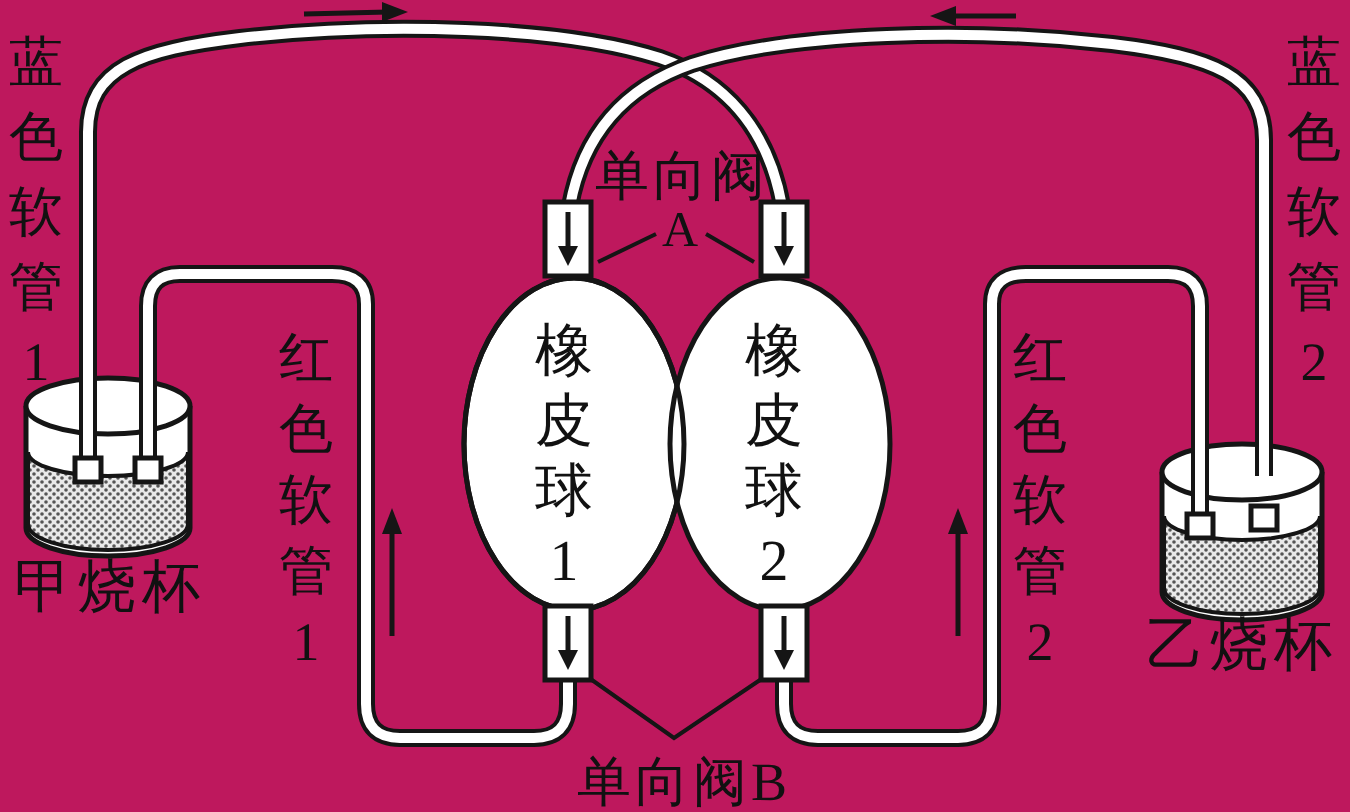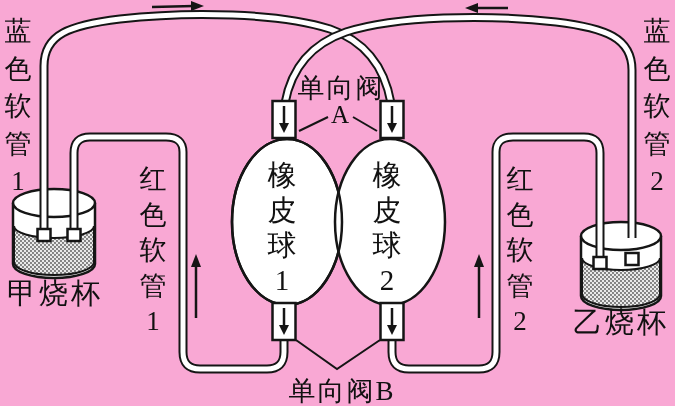--- a/index.html
+++ b/index.html
@@ -1,16 +1,16 @@
 <!DOCTYPE html>
 <html><head>
 <meta charset="utf-8">
 <style>
   html,body{margin:0;padding:0;background:#ffffff;}
-  .stage{width:675px;height:406px;position:relative;background:#f9a8d4;overflow:hidden;}
+  .stage{width:675px;height:406px;position:relative;background:#be185d;overflow:hidden;}
   svg{display:block;}
   text{font-family:"Liberation Serif","DejaVu Serif",serif;fill:#111;}
   .lbl{font-size:27px;letter-spacing:2px;}
   .lbl-big{font-size:29px;letter-spacing:3px;}
   .letter{font-size:25px;}
   .tube-outer{fill:none;stroke:#151515;stroke-width:9;stroke-linecap:butt;}
   .tube-inner{fill:none;stroke:#ffffff;stroke-width:5;stroke-linecap:butt;}
   .outline{fill:#ffffff;stroke:#151515;stroke-width:2.5;}
   .thinline{fill:none;stroke:#151515;stroke-width:2;}
   .arrowline{stroke:#151515;stroke-width:2.5;fill:none;}

